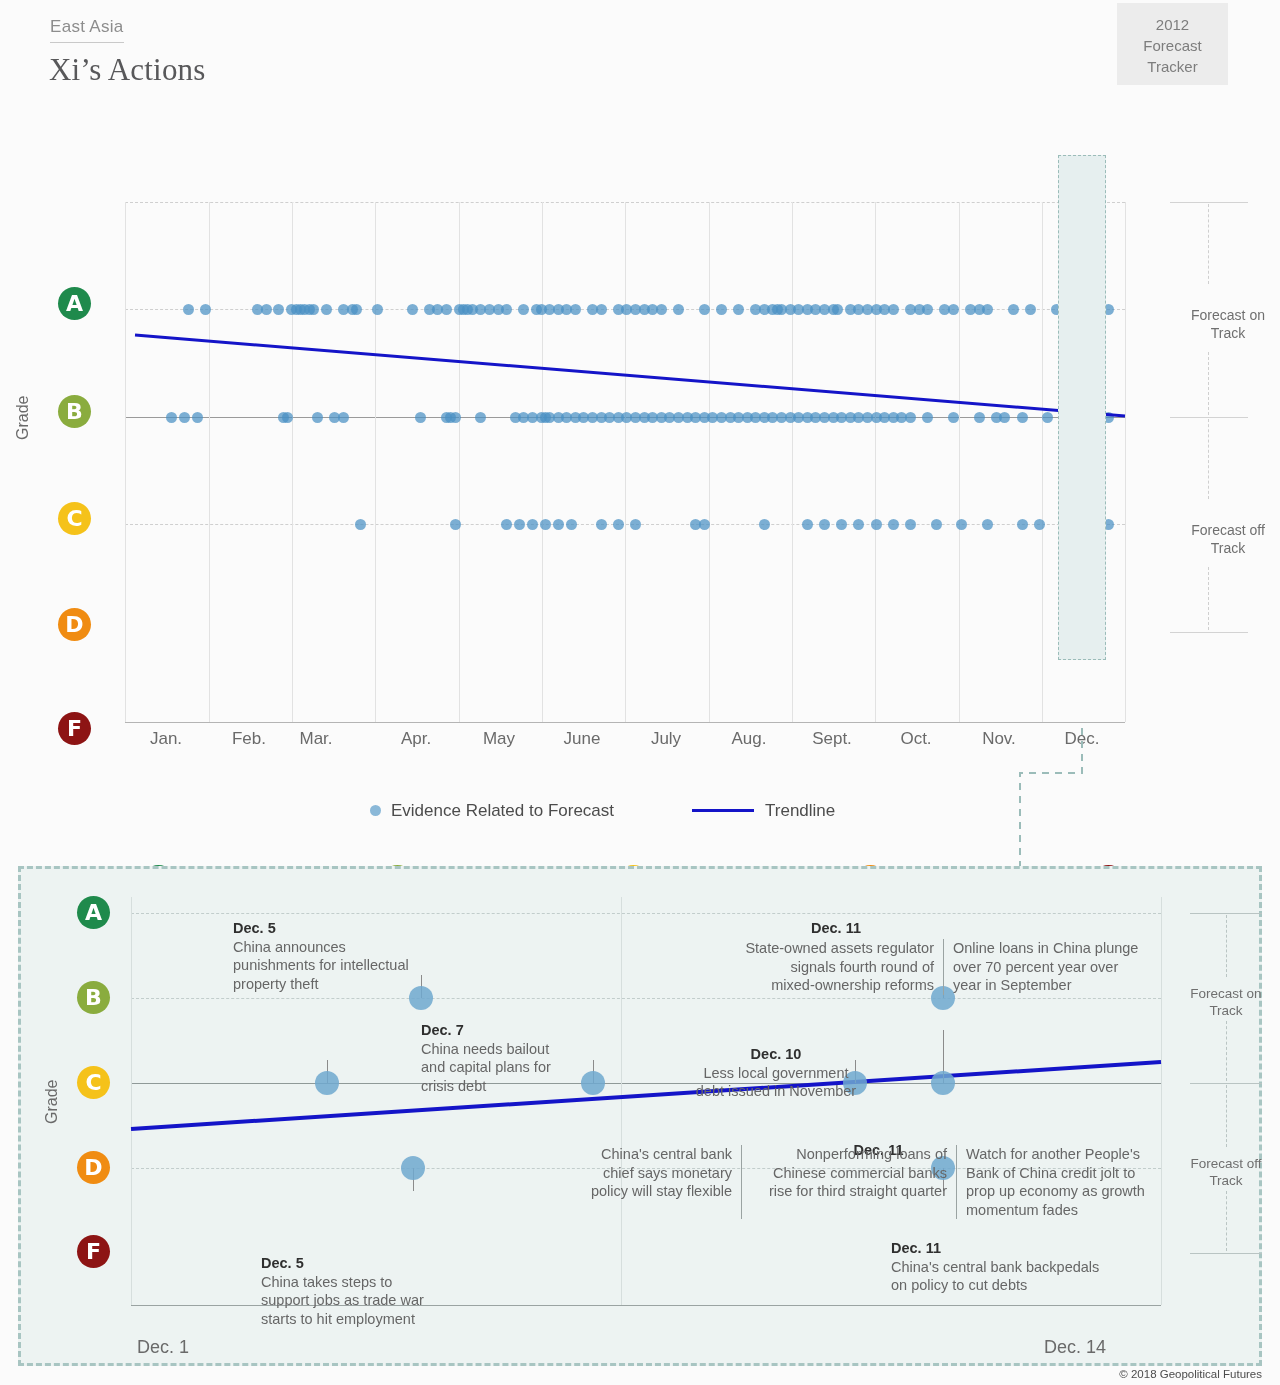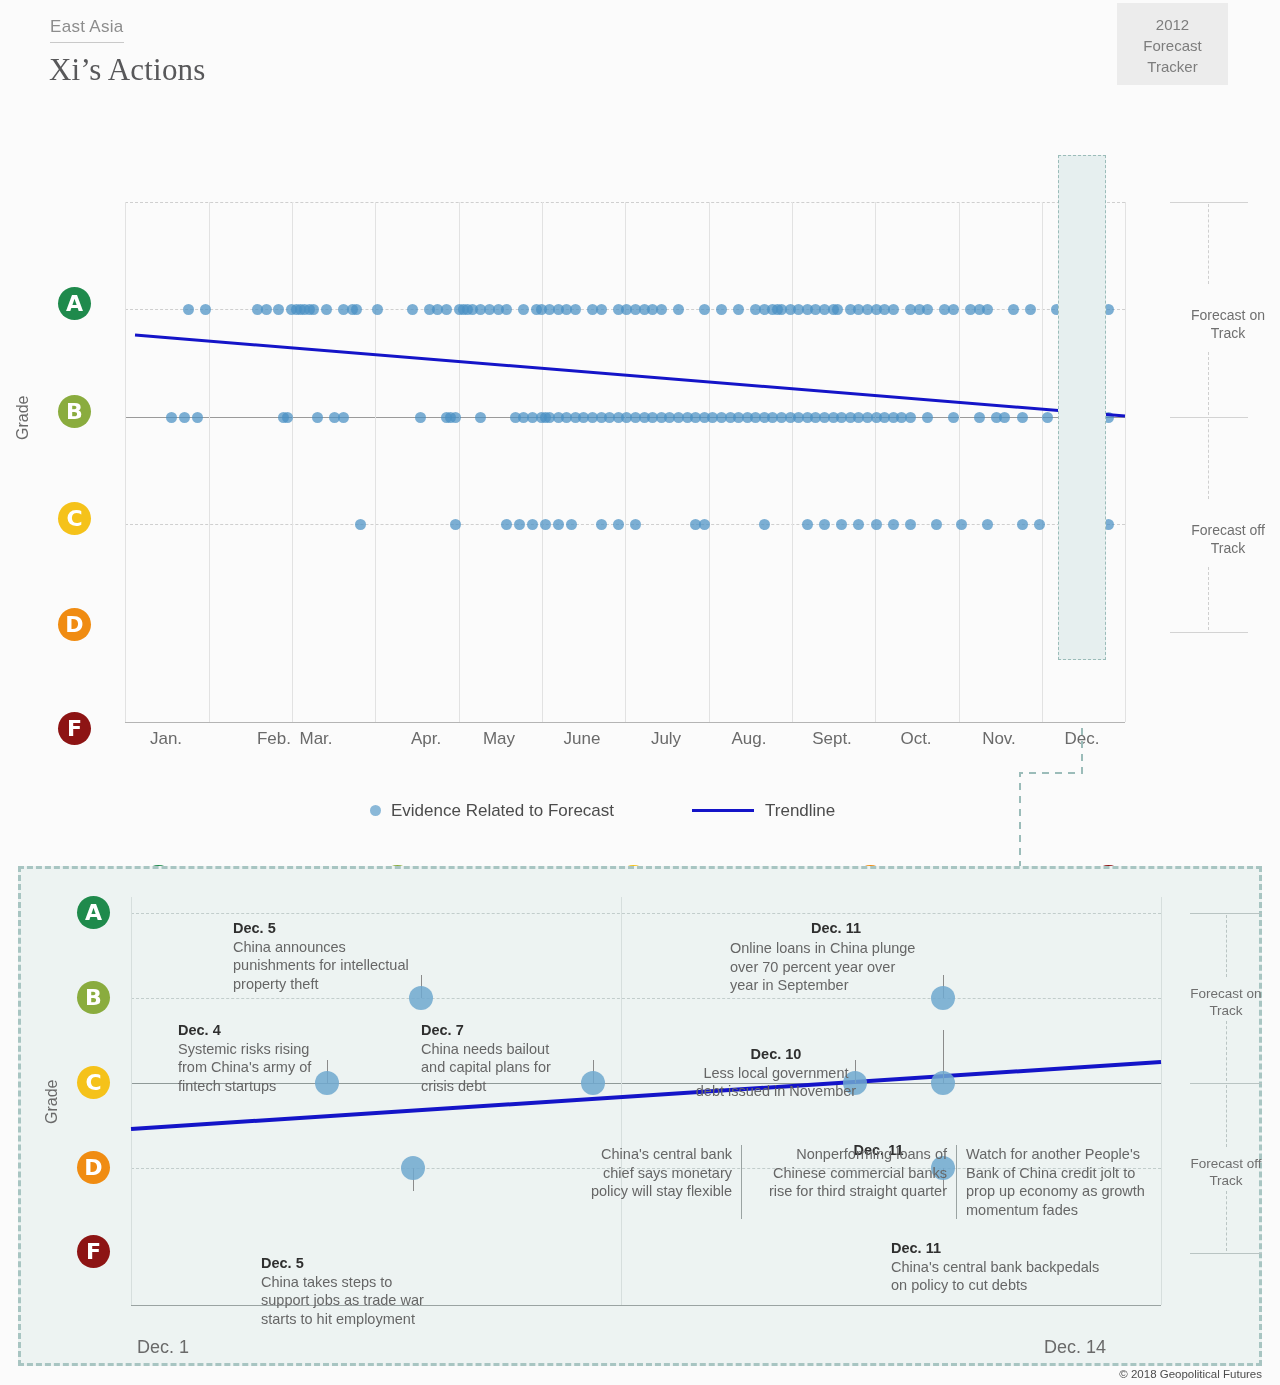--- a/index.html
+++ b/index.html
@@ -372,23 +372,23 @@
         <div class="dot" style="left: 914.273px; top: 322px;"></div>
         <div class="dot" style="left: 965.818px; top: 322px;"></div>
         <div class="dot" style="left: 983px; top: 322px;"></div>
       </div>
 
     <svg class="trend" viewBox="0 0 1000 520" preserveAspectRatio="none">
       <line x1="10" y1="133" x2="1000" y2="214" stroke="#1414c8" stroke-width="3"></line>
     </svg>
 
     <div class="month" style="left:-1px;">Jan.</div>
-    <div class="month" style="left:82px;text-align:right;">Feb.</div>
+    <div class="month" style="left:82px;">Feb.</div>
     <div class="month" style="left:149px;">Mar.</div>
-    <div class="month" style="left:259px;">Apr.</div>
+    <div class="month" style="left:249px;">Apr.</div>
     <div class="month" style="left:332px;">May</div>
     <div class="month" style="left:415px;">June</div>
     <div class="month" style="left:499px;">July</div>
     <div class="month" style="left:582px;">Aug.</div>
     <div class="month" style="left:665px;">Sept.</div>
     <div class="month" style="left:749px;">Oct.</div>
     <div class="month" style="left:832px;">Nov.</div>
     <div class="month" style="left:915px;">Dec.</div>
   </div>
 
@@ -503,44 +503,43 @@
     <div class="d-xlab" style="left:913px;">Dec. 14</div>
   </div>
 
   <div class="note al" style="left:212px;top:50px;width:230px;">
     <span class="nd">Dec. 5</span>
     <div>China announces</div>
     <div>punishments for intellectual</div>
     <div>property theft</div>
   </div>
 
-  <div class="note al" style="left:157px;top:152px;width:180px;">
-    <span class="nd">Dec. 4</span>
-    <div>Systemic risks rising</div>
-    <div>from China's army of</div>
-    <div>fintech startups</div>
-  </div>
 
   <div class="note al" style="left:400px;top:152px;width:180px;">
     <span class="nd">Dec. 7</span>
     <div>China needs bailout</div>
     <div>and capital plans for</div>
     <div>crisis debt</div>
   </div>
 
   <div class="note ac" style="left:640px;top:176px;width:230px;">
     <span class="nd">Dec. 10</span>
     <div>Less local government</div>
     <div>debt issued in November</div>
   </div>
 
   <div class="note ac" style="left:700px;top:50px;width:230px;">
     <span class="nd">Dec. 11</span>
   </div>
   <div class="note-group" style="left:700px;top:70px;">
+    <div class="nb" style="width:222px;text-align:right;">
+      <div>State-owned assets regulator</div>
+      <div>signals fourth round of</div>
+      <div>mixed-ownership reforms</div>
+    </div>
     <div class="nb" style="width:212px;text-align:left;">
       <div>Online loans in China plunge</div>
       <div>over 70 percent year over</div>
       <div>year in September</div>
     </div>
   </div>
 
   <div class="note ac" style="left:775px;top:272px;width:165px;">
     <span class="nd">Dec. 11</span>
   </div>

